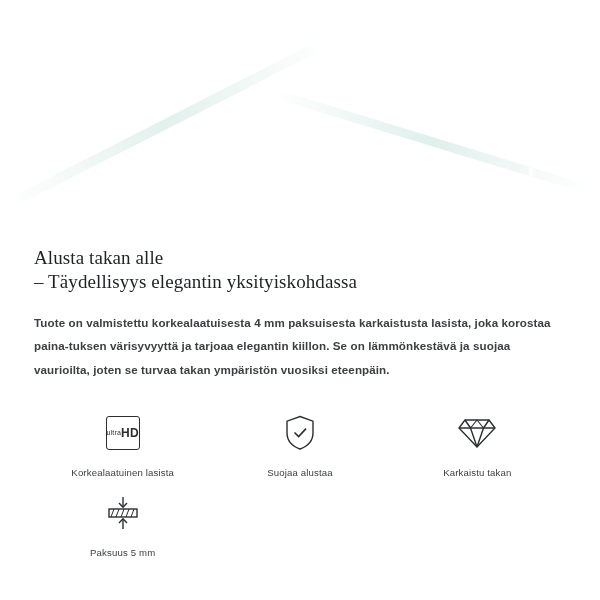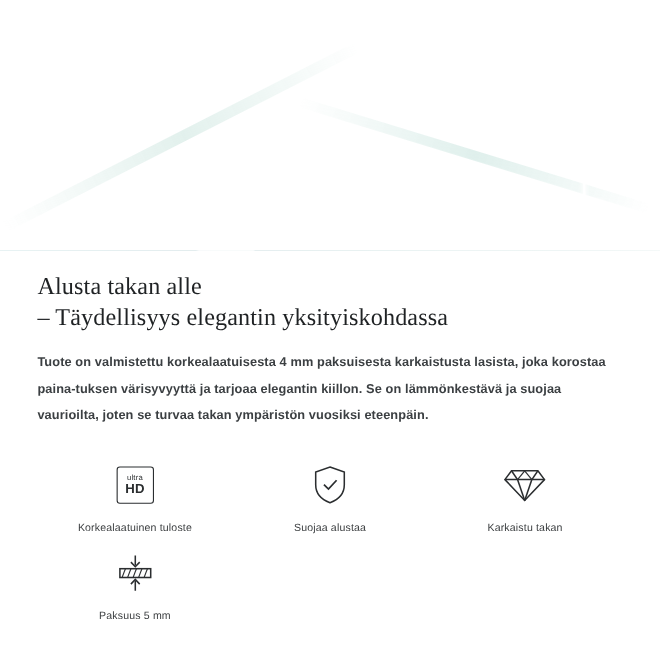--- a/index.html
+++ b/index.html
@@ -158,21 +158,21 @@
   .sparkle.s2::before { width: 22px; }
   .sparkle.s2::after { height: 22px; }
 
   
   .content {
     padding: 0 34px;
   }
   .headline {
     font-family: "Liberation Serif", serif;
     color: #1f2224;
-    font-size: 22px;
+    font-size: 19px;
     line-height: 1.28;
     font-weight: 400;
     margin: 18px 0 0 0;
     letter-spacing: .1px;
   }
   .headline .l2 { display: block; }
 
   .paragraph {
     margin: 16px 0 0 0;
     color: #3b3f42;
@@ -210,21 +210,20 @@
     color: #3a3d3f;
     letter-spacing: .15px;
     text-align: center;
   }
   .ultrahd-box {
     border: 1.4px solid #2b2e30;
     border-radius: 3px;
     width: 32px;
     height: 32px;
     display: flex;
-    flex-direction: column;
     align-items: center;
     justify-content: center;
     line-height: 1.05;
   }
   .ultrahd-box .u1 { font-size: 7px; letter-spacing: .2px; }
   .ultrahd-box .u2 { font-size: 12px; font-weight: bold; letter-spacing: .2px; }
 </style>
 </head>
 <body>
 
@@ -255,21 +254,21 @@
     <div class="features">
 
 
       <div class="feature">
         <div class="feature-icon">
           <div class="ultrahd-box">
             <span class="u1">ultra</span>
             <span class="u2">HD</span>
           </div>
         </div>
-        <div class="feature-label">Korkealaatuinen tuloste</div>
+        <div class="feature-label">Korkealaatuinen lasista</div>
       </div>
 
       <div class="feature">
         <div class="feature-icon">
           <svg width="36" height="42" viewBox="0 0 36 42" fill="none" stroke="#2b2e30" stroke-width="1.4">
             <path d="M18 4.5 L31 9.2 v11.5c0 8.2-5.6 13.6-13 16.3-7.4-2.7-13-8.1-13-16.3V9.2z"></path>
             <polyline points="12.5,20.5 16.6,24.6 24,16.6" stroke-width="1.6"></polyline>
           </svg>
         </div>
         <div class="feature-label">Suojaa alustaa</div>

